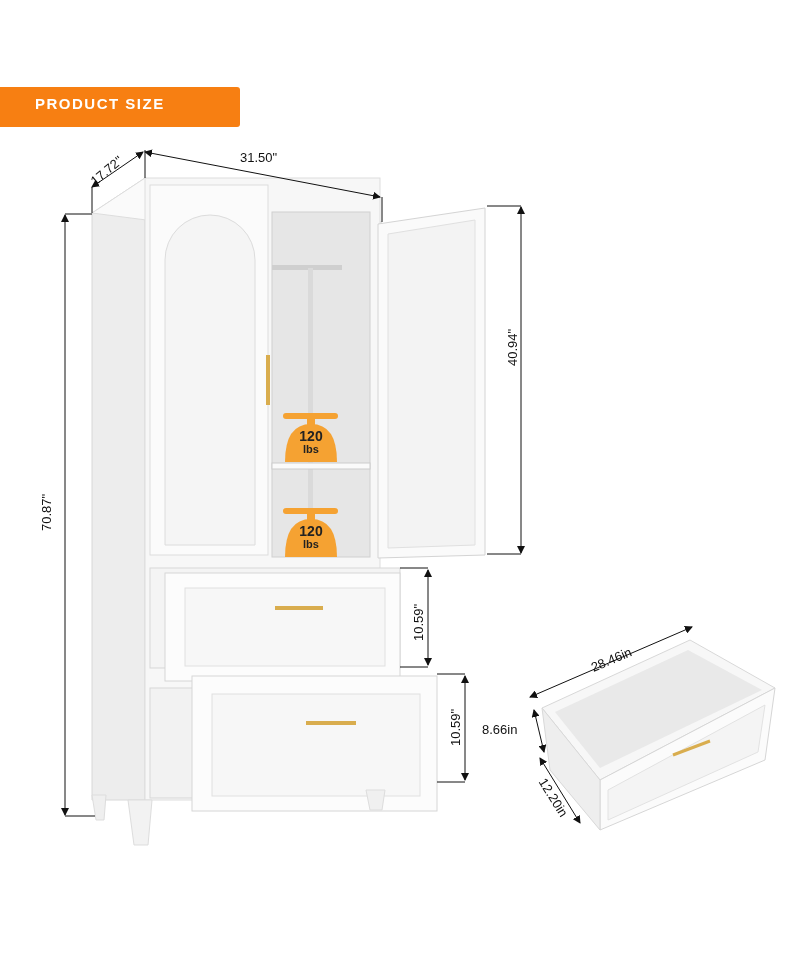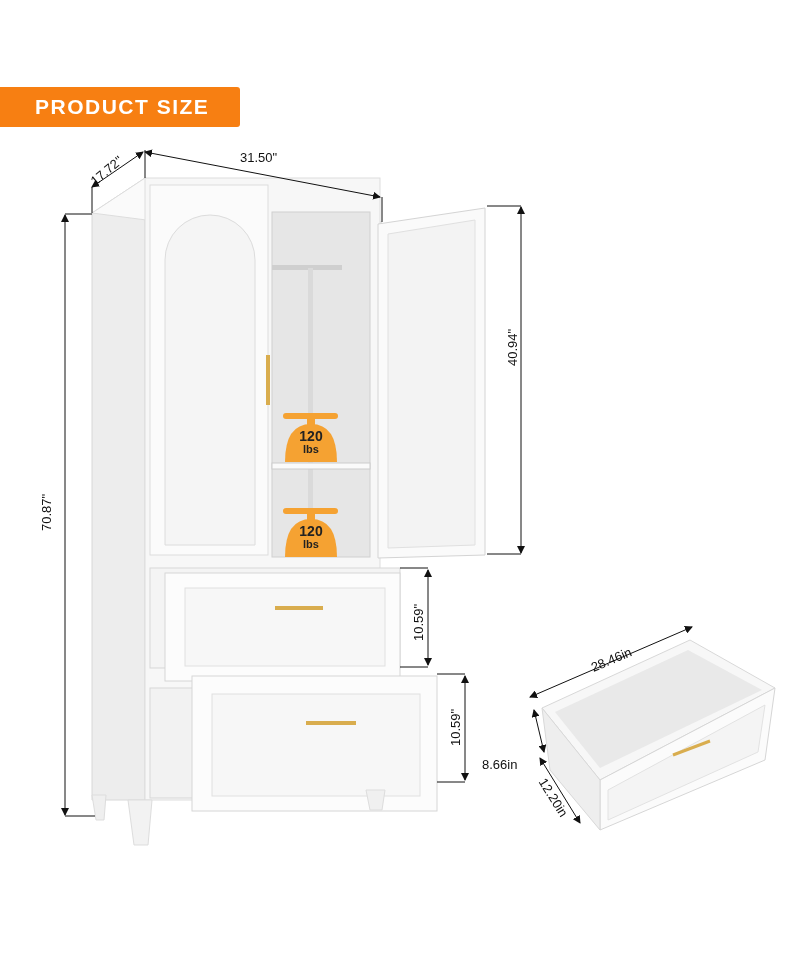--- a/index.html
+++ b/index.html
@@ -1,18 +1,18 @@
 <!DOCTYPE html>
 <html><head>
 <meta charset="utf-8">
 <style>
   html,body{margin:0;padding:0;background:#ffffff;}
   body{width:800px;height:977px;position:relative;overflow:hidden;font-family:"Liberation Sans",sans-serif;}
   .banner{position:absolute;left:0;top:87px;width:240px;height:40px;background:#f77f12;border-radius:0 3px 3px 0;}
-  .banner span{position:absolute;left:35px;top:8px;font-size:21px;font-weight:bold;color:#fff;letter-spacing:1.5px;}
+  .banner span{position:absolute;left:35px;top:8px;font-size:15px;font-weight:bold;color:#fff;letter-spacing:1.5px;}
   svg{position:absolute;left:0;top:0;}
   .dim{position:absolute;font-size:13px;color:#111;white-space:nowrap;}
 </style>
 </head>
 <body>
 
 <div class="banner">
   <span>PRODUCT SIZE</span>
 </div>
 
@@ -97,21 +97,21 @@
   </g>
 </svg>
 
 <div class="dim" style="left:240px;top:150px;">31.50"</div>
 <div class="dim" style="left:88px;top:163px;transform:rotate(-40deg);">17.72"</div>
 <div class="dim" style="left:28px;top:505px;transform:rotate(-90deg);">70.87"</div>
 <div class="dim" style="left:494px;top:340px;transform:rotate(-90deg);">40.94"</div>
 <div class="dim" style="left:400px;top:615px;transform:rotate(-90deg);">10.59"</div>
 <div class="dim" style="left:437px;top:720px;transform:rotate(-90deg);">10.59"</div>
 <div class="dim" style="left:590px;top:652px;transform:rotate(-23deg);">28.46in</div>
-<div class="dim" style="left:482px;top:722px;margin-top:35px;">8.66in</div>
+<div class="dim" style="left:482px;top:722px;">8.66in</div>
 <div class="dim" style="left:532px;top:790px;transform:rotate(58deg);">12.20in</div>
 
 <div style="position:absolute;left:286px;top:430px;width:50px;text-align:center;font-weight:bold;color:#222;line-height:13px;">
   <div style="font-size:14px;">120</div>
   <div style="font-size:11px;">lbs</div>
 </div>
 <div style="position:absolute;left:286px;top:525px;width:50px;text-align:center;font-weight:bold;color:#222;line-height:13px;">
   <div style="font-size:14px;">120</div>
   <div style="font-size:11px;">lbs</div>
 </div>

